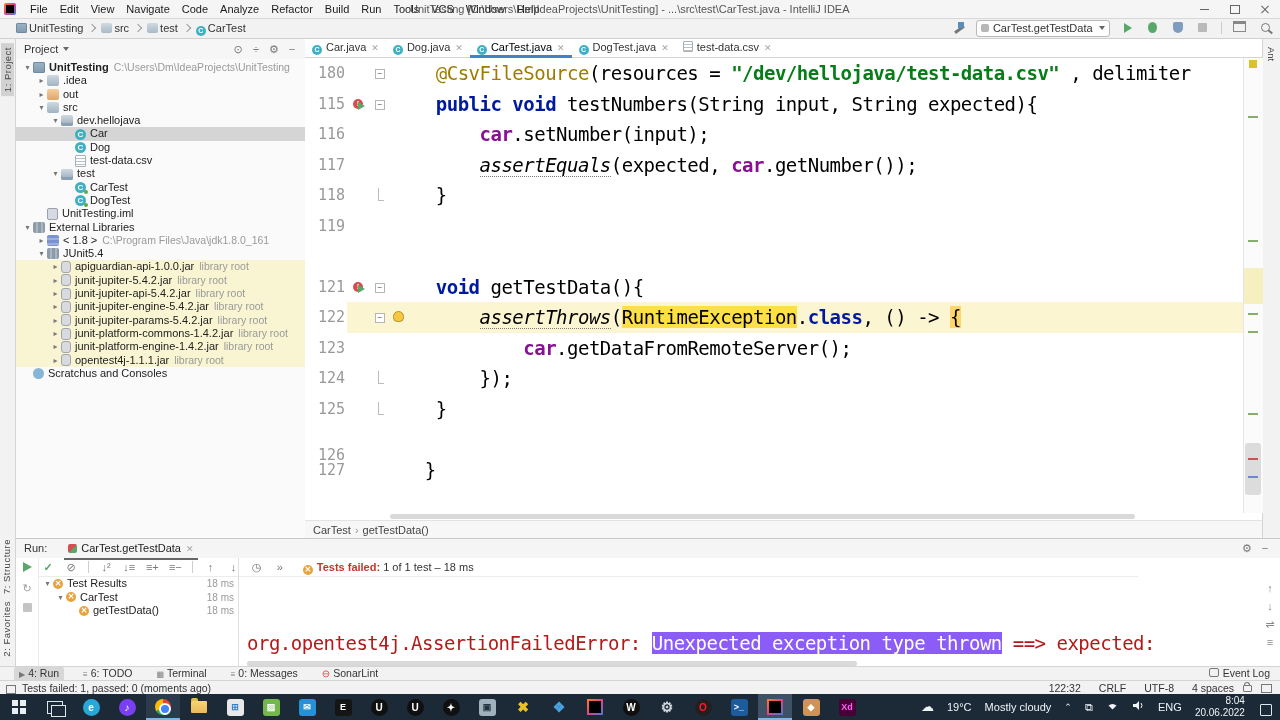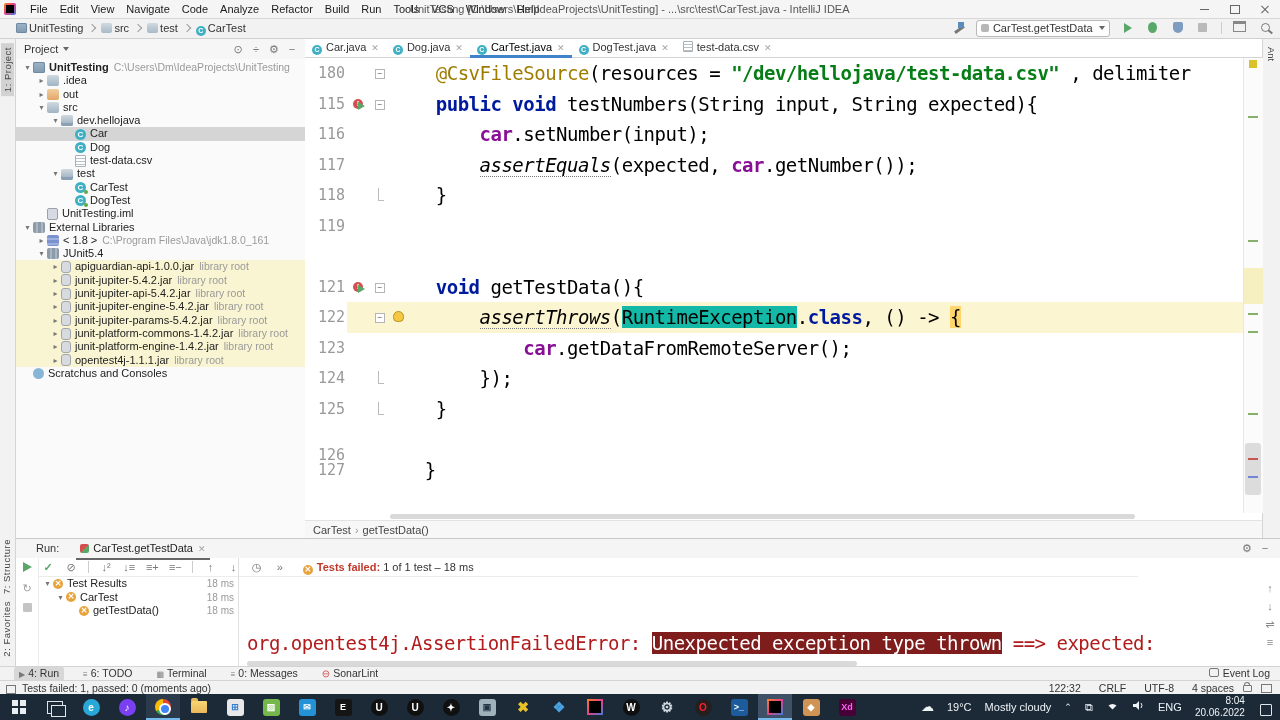--- a/index.html
+++ b/index.html
@@ -100,21 +100,21 @@
   .crow{position:absolute;left:0;width:938px;height:30.5px;line-height:30.5px;white-space:pre}
   .curbg{position:absolute;left:42px;top:0;right:0;bottom:0;background:#fcf5d2}
   .lnum{position:absolute;left:0;top:0;width:40px;text-align:right;color:#999;font-size:15px;font-family:"DejaVu Sans Mono",monospace}
   .ctext{position:absolute;left:87px;top:0;font-size:19px;font-family:"DejaVu Sans Mono",monospace;letter-spacing:-.5px}
   .tk-pl{color:#000}
   .tk-kw{color:#001a9e;font-weight:bold}
   .tk-ann{color:#9e7c00}
   .tk-str{color:#067d17;font-weight:bold}
   .tk-fld{color:#871094;font-weight:bold}
   .tk-sm{color:#000;font-style:italic;border-bottom:1px dotted #777}
-  .tk-sel{color:#000;background:#14b8a6}
+  .tk-sel{color:#000;background:#fde047}
   .tk-brc{color:#000;background:#ffd66e}
   .gut-run{position:absolute;left:48px;top:10px;width:10px;height:10px;border-radius:50%;background:#d64f4f;color:#fff;
      font:bold 8px/10px "Liberation Sans",sans-serif;text-align:center}
   .gut-run:after{content:"";position:absolute;left:5px;top:3px;width:0;height:0;border-top:4px solid transparent;border-bottom:4px solid transparent;border-left:7px solid #59a869}
   .fold{position:absolute;left:70px;top:11px;width:8px;height:8px;border:1px solid #b5b5b5;background:#fff;color:#666;
      font:8px/7px "DejaVu Sans Mono",monospace;text-align:center}
   .fold-end{position:absolute;left:73px;top:8px;width:5px;height:12px;border-left:1px solid #bbb;border-bottom:1px solid #bbb}
   .gut-bulb{position:absolute;left:88px;top:9px;width:9px;height:9px;background:#f5c742;border:1px solid #b89325;border-radius:50% 50% 40% 40%}
   #edhscroll{position:absolute;left:0;top:474px;width:938px;height:7px}
   #edhscroll .thumb{position:absolute;left:85px;top:1px;width:745px;height:5px;background:#d9d9d9;border-radius:3px}
@@ -126,21 +126,21 @@
   .st-mark{position:absolute;left:4px;width:10px;height:2px;background:#86af6b}
   #edstripe .warnsq{position:absolute;left:5px;top:2px;width:8px;height:8px;background:#d9c32b}
   #edstripe .range{position:absolute;left:0;top:210px;width:19px;height:36px;background:#f6f0c0}
   #edstripe .sthumb{position:absolute;left:1px;top:385px;width:16px;height:52px;background:#d4d4d4;opacity:.8;border-radius:3px}
   #edstripe .red{background:#c75450}
   #edstripe .blue{background:#7385d6}
 
   
   #runpanel{position:absolute;left:16px;top:538px;width:1264px;height:128px;background:#fff;border-top:1px solid #c9c9c9}
   #runheader{position:absolute;left:0;top:0;width:100%;height:19px;background:#f5f5f5}
-  #runheader .rlabel{margin-left:20px;line-height:19px;color:#333;display:inline-block}
+  #runheader .rlabel{margin-left:8px;line-height:19px;color:#333;display:inline-block}
   #runtab{display:inline-block;margin-left:14px;line-height:17px;padding:0 4px;border-bottom:2px solid #666;color:#222}
   #runtab .tclose{color:#a5a5a5;margin-left:5px;font-size:9px}
   .junit-ic{display:inline-block;width:9px;height:9px;border-radius:2px;margin-right:4px;vertical-align:-1px;
      background:linear-gradient(135deg,#d64f4f 50%,#59a869 50%)}
   #runhdr-right{position:absolute;right:6px;top:0;line-height:19px;color:#777}
   #runhdr-right span{display:inline-block;width:18px;text-align:center}
   #runtoolbar{position:absolute;left:22px;top:19px;width:1100px;height:18px;line-height:18px;white-space:nowrap;border-bottom:1px solid #ececec}
   .rti{display:inline-block;min-width:16px;text-align:center;color:#777;font-size:11px;padding:0 2px}
   .rti.green{color:#59a869;font-weight:bold}
   #runstatus{display:inline-block;margin-left:10px;color:#333}
@@ -152,21 +152,21 @@
   .ltb-stop{display:inline-block;width:9px;height:9px;background:#c4c4c4;border-radius:1px}
   .ltb-gray{color:#9a9a9a;font-size:11px}
   #runtree{position:absolute;left:22px;top:38px;width:200px;bottom:0}
   .trow{height:13.5px;line-height:13.5px;white-space:nowrap;display:flex;align-items:center;position:relative;color:#222}
   .trow .exp{width:11px;text-align:center;color:#777;font-size:8px;flex:none}
   .trow .time{position:absolute;right:4px;color:#999;font-size:10px}
   #runsplit{position:absolute;left:222px;top:19px;width:1px;bottom:0;background:#e0e0e0}
   #console{position:absolute;left:223px;top:19px;right:20px;bottom:0;overflow:hidden}
   #con-line1{position:absolute;left:8px;top:74px;font-size:19px;letter-spacing:-.5px;white-space:pre}
   .ck-err{color:#b21b1b}
-  .ck-sel{color:#fff;background:#7f1d1d}
+  .ck-sel{color:#fff;background:#8b5cf6}
   #con-line2{position:absolute;left:8px;top:104px;font-size:19px;letter-spacing:-.5px;color:#3b3f41;background:#e7f3de;padding:0 10px 0 4px}
   #con-hscroll{position:absolute;left:8px;bottom:1px;width:610px;height:5px;background:#d9d9d9;border-radius:3px}
   #conrtb{position:absolute;right:2px;top:40px;width:16px;color:#888;font-size:11px;text-align:center}
   #conrtb div{height:18px;line-height:18px}
 
   
   #bottombar{position:absolute;left:0;top:666px;width:1280px;height:13px;background:#f2f2f2;border-top:1px solid #d4d4d4;line-height:13px;white-space:nowrap}
   .bbi{display:inline-block;margin-left:14px;color:#333;font-size:10.5px;padding:0 5px;border-radius:2px}
   .bbi.active{background:#d7d7d7}
   .bbi .bic{display:inline-block;margin-right:3px;color:#777;font-size:8px}

